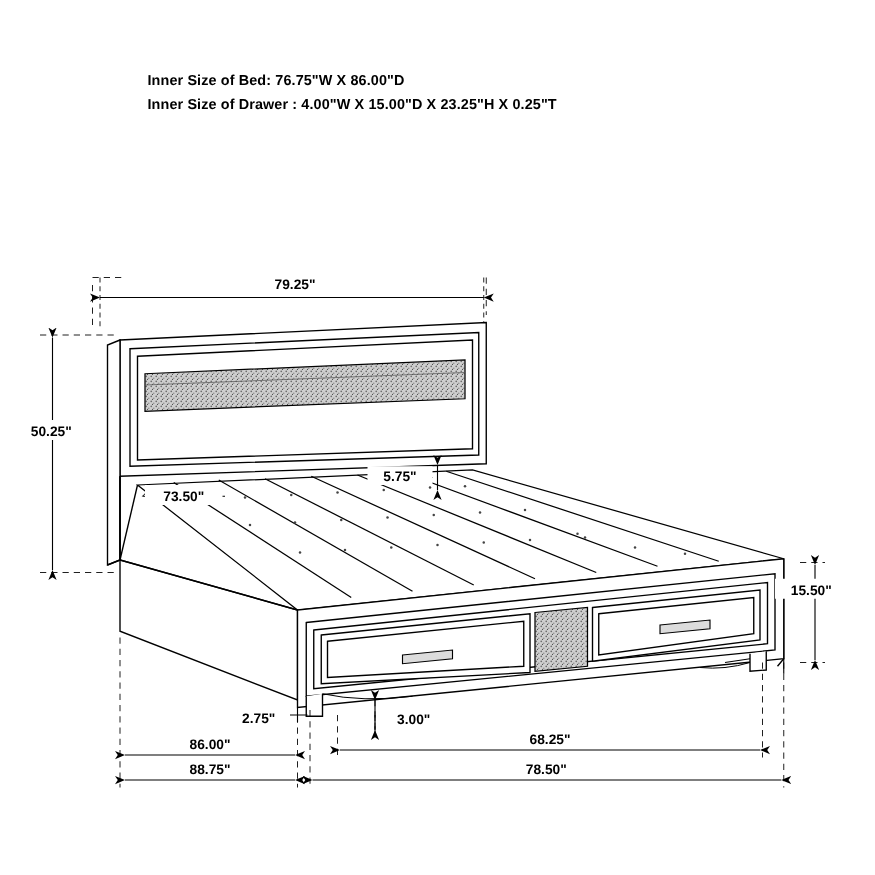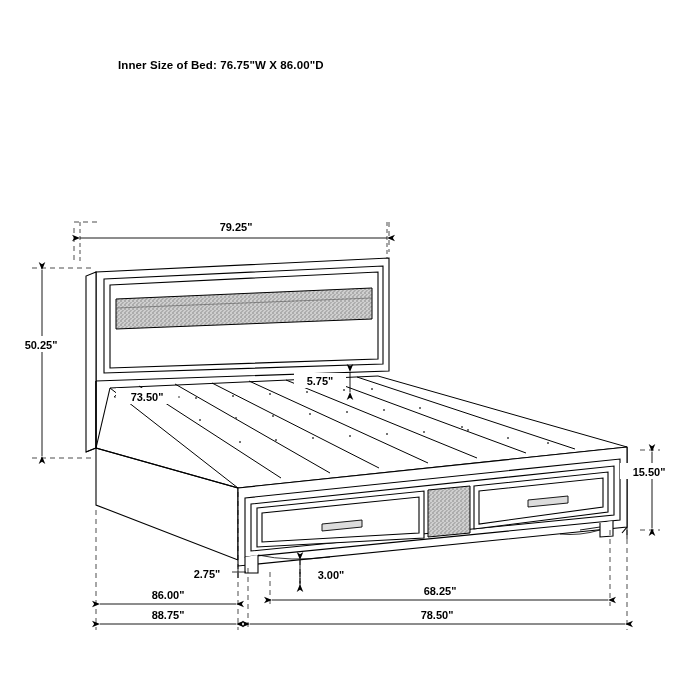--- a/index.html
+++ b/index.html
@@ -47,20 +47,21 @@
     fill: #000000;
   }
 </style>
 </head>
 <body>
 
 <div id="stage">
 
   <div class="spec-block">
     <div class="spec-line">Inner Size of Bed: 76.75"W X 86.00"D</div>
+    <div class="spec-line">Inner Size of Drawer : 4.00"W X 15.00"D X 23.25"H X 0.25"T</div>
   </div>
 
   <svg class="diagram" viewBox="0 0 700 700">
     <defs>
       <marker id="arrL" markerWidth="9" markerHeight="9" refX="8" refY="4.5" orient="auto" markerUnits="userSpaceOnUse">
         <path d="M8,4.5 L0,1.2 L2.2,4.5 L0,7.8 Z" fill="#000"></path>
       </marker>
       <marker id="arrR" markerWidth="9" markerHeight="9" refX="1" refY="4.5" orient="auto" markerUnits="userSpaceOnUse">
         <path d="M1,4.5 L9,1.2 L6.8,4.5 L9,7.8 Z" fill="#000"></path>
       </marker>

